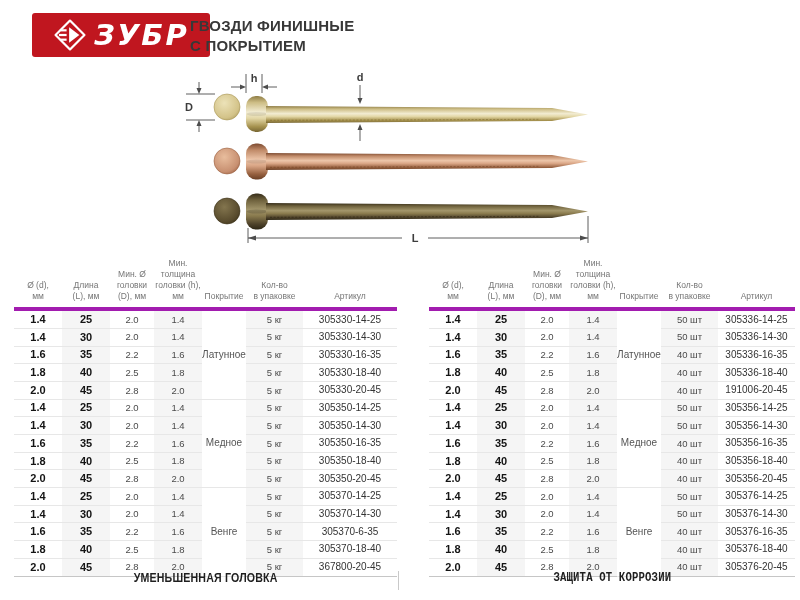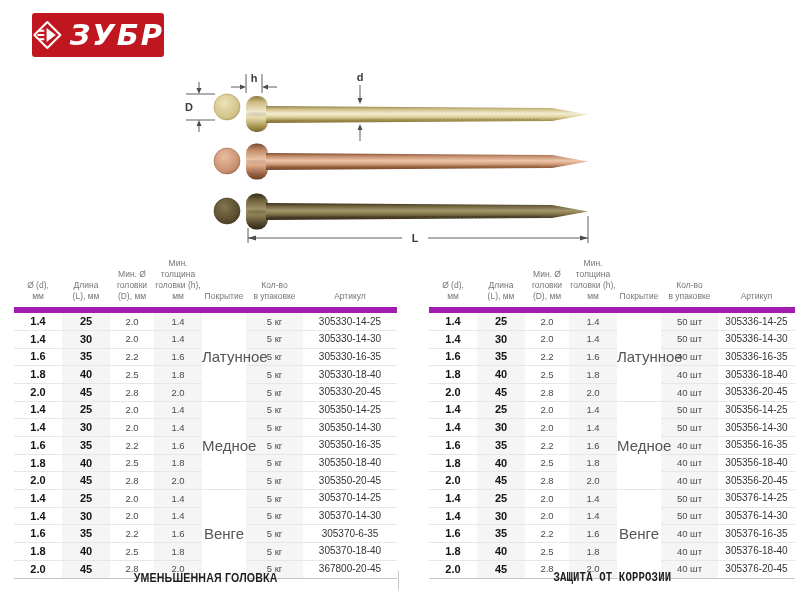--- a/index.html
+++ b/index.html
@@ -4,21 +4,21 @@
 <style>
   html,body { margin:0; padding:0; }
   body {
     width:800px; height:600px; position:relative; overflow:hidden;
     background:#ffffff;
     font-family:"Liberation Sans", sans-serif;
     -webkit-font-smoothing:antialiased;
   }
   
   .logo {
-    position:absolute; left:32px; top:13px; width:132px; height:44px;
+    position:absolute; left:32px; top:13px; width:178px; height:44px;
     background:#c0161f; border-radius:3px;
     display:flex; align-items:center; justify-content:center; gap:7px;
   }
   .logo-text {
     color:#fff; font-weight:bold; font-style:italic; font-size:29px;
     letter-spacing:2px; font-family:"DejaVu Sans", sans-serif;
     transform:scaleY(0.96); line-height:1;
   }
   .title {
     position:absolute; left:190px; top:16px;
@@ -32,31 +32,31 @@
   .dimtext { font-family:"Liberation Sans", sans-serif; font-size:11px; font-weight:bold; fill:#3d3d3d; }
   
   .tbl { position:absolute; top:258px; }
   #table-left  { left:14px;  width:383px; }
   #table-right { left:429px; width:366px; }
   table { border-collapse:collapse; width:100%; table-layout:fixed; }
   th {
     font-weight:normal; font-size:8.5px; color:#767676;
     text-align:center; vertical-align:bottom;
     padding:0 0 5px 0; line-height:1.3;
-    border-bottom:6px solid #a21caf; height:31px;
+    border-bottom:4px solid #a21caf; height:31px;
   }
   th span { display:block; }
   td {
     text-align:center; font-size:9.5px; color:#4a4a4a;
     height:16.7px; padding:0; border-bottom:1px solid #e7e7e7;
     line-height:1;
   }
   td.c0, td.c1 { font-size:11px; font-weight:bold; color:#141414; }
   td.c6 { font-size:10px; color:#333; }
-  td.coating { font-size:15px; color:#555; background:#fff; }
+  td.coating { font-size:10px; color:#555; background:#fff; }
   .shade { background:#f5f5f5; }
   tbody tr:last-child td { border-bottom-color:#c6c6c6; }
   
   .page-footer-label {
     position:absolute; top:566px; height:24px; line-height:24px;
     text-align:center; font-weight:bold; font-size:12.5px; color:#1f1f1f;
   }
   #footer-left  { left:14px;  width:383px; }
   #footer-right { left:429px; width:366px;font-family:Liberation Mono, monospace; }
   .page-footer-label span { display:inline-block; transform:scaleX(0.85); letter-spacing:0.2px; }
@@ -72,20 +72,22 @@
     <polygon points="20,3 37,20 20,37 3,20" fill="none" stroke="#ffffff" stroke-width="2.6" stroke-linejoin="round"></polygon>
     <line x1="9" y1="14.5" x2="16" y2="14.5" stroke="#ffffff" stroke-width="2.6"></line>
     <line x1="7" y1="20" x2="16" y2="20" stroke="#ffffff" stroke-width="2.6"></line>
     <line x1="9" y1="25.5" x2="16" y2="25.5" stroke="#ffffff" stroke-width="2.6"></line>
     <polygon points="19,11 31,20 19,29" fill="#ffffff"></polygon>
   </svg>
   <span class="logo-text">ЗУБР</span>
 </div>
 
 <div class="title">
+  <div>ГВОЗДИ ФИНИШНЫЕ</div>
+  <div>С ПОКРЫТИЕМ</div>
 </div>
 
 <svg class="diagram-svg" width="800" height="200" viewBox="0 58 800 200">
   <defs>
     <linearGradient id="gBrass" x1="0" y1="0" x2="0" y2="1">
       <stop offset="0" stop-color="#8f7d45"></stop>
       <stop offset="0.18" stop-color="#cdbd85"></stop>
       <stop offset="0.45" stop-color="#f2ecd2"></stop>
       <stop offset="0.62" stop-color="#e3d7a6"></stop>
       <stop offset="0.85" stop-color="#a6924f"></stop>
@@ -429,21 +431,21 @@
           <td class="c3 shade">1.8</td>
           <td class="c5 shade">40 шт</td>
           <td class="c6">305336-18-40</td>
         </tr>
         <tr>
           <td class="c0">2.0</td>
           <td class="c1 shade">45</td>
           <td class="c2">2.8</td>
           <td class="c3 shade">2.0</td>
           <td class="c5 shade">40 шт</td>
-          <td class="c6">305336-20-45</td>
+          <td class="c6">191006-20-45</td>
         </tr>
         <tr>
           <td class="c0">1.4</td>
           <td class="c1 shade">25</td>
           <td class="c2">2.0</td>
           <td class="c3 shade">1.4</td>
           <td class="coating" rowspan="5">Медное</td>
           <td class="c5 shade">50 шт</td>
           <td class="c6">305356-14-25</td>
         </tr>

